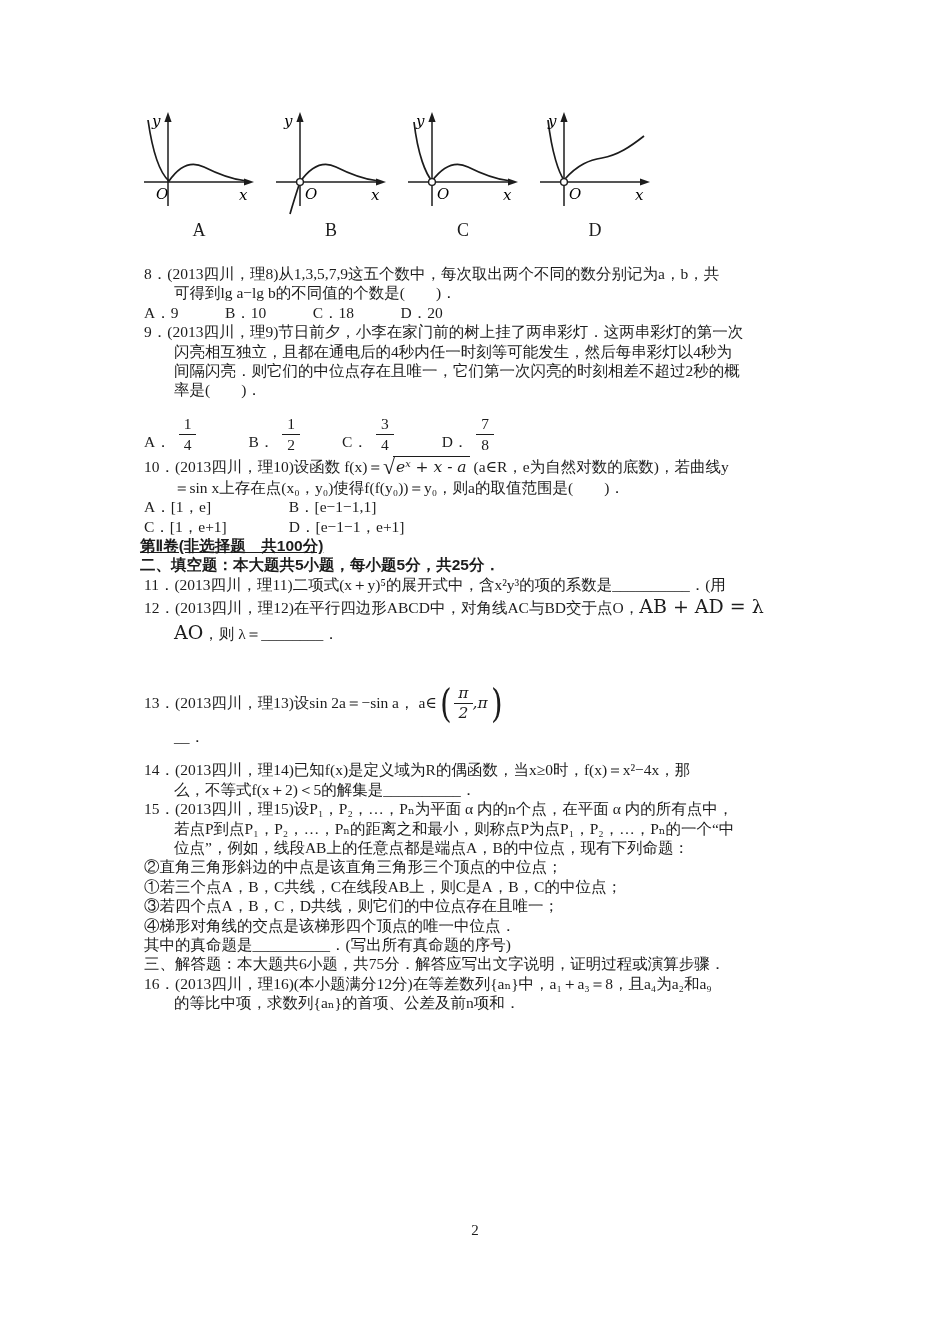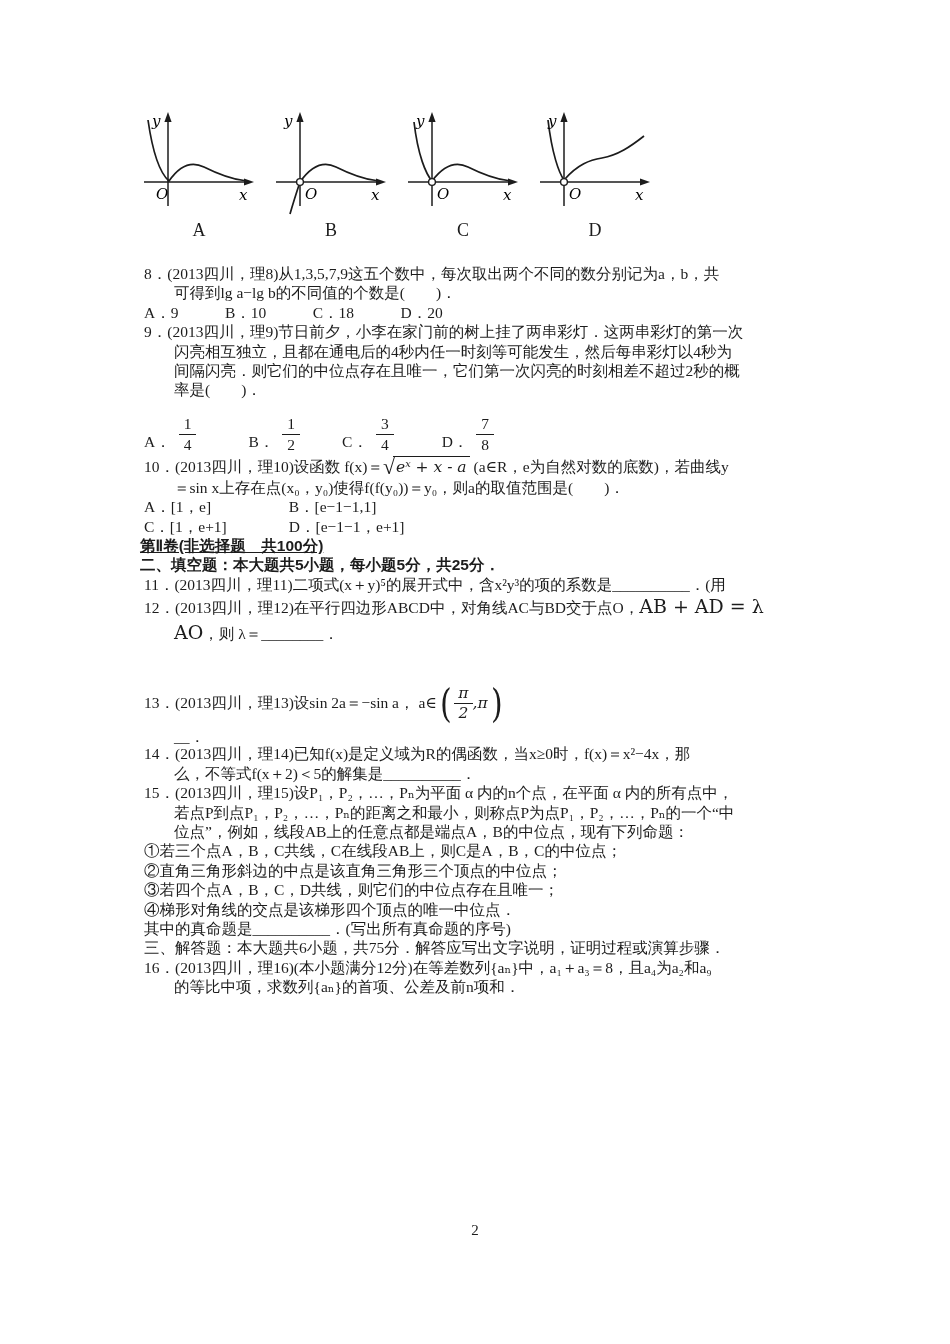--- a/index.html
+++ b/index.html
@@ -46,21 +46,21 @@
   .radicand{border-top:1.3px solid #1c1c1c;padding:1px 3px 0 3px;font-style:italic;font-family:"DejaVu Serif",serif;}
   
   .mathlg{font-family:"DejaVu Serif",serif;font-size:19px;}
   .mathline{line-height:25px;}
   
   .parenline{line-height:54px;height:54px;display:flex;align-items:center;white-space:nowrap;margin-top:30px;}
   .bigparen{font-size:40px;font-weight:100;font-family:"DejaVu Serif",serif;transform:scaleX(.75);display:inline-block;margin:0 1px;}
   .pfrac{display:inline-block;text-align:center;font-size:15.5px;line-height:1.1;font-style:italic;font-family:"DejaVu Serif",serif;}
   .pfrac .num{display:block;border-bottom:1.3px solid #1c1c1c;padding:0 4px 1px 4px;}
   .pfrac .den{display:block;padding-top:1px;}
-  .shortline{line-height:14px;height:14px;margin-bottom:0;}
+  .shortline{line-height:14px;height:14px;margin-bottom:16px;}
   
   .page-num{position:absolute;left:0;right:0;top:1222px;text-align:center;font-size:15px;}
 </style>
 </head>
 <body>
 
 <div class="page">
 
   <div class="graphs">
 
@@ -199,22 +199,22 @@
         <span class="bigparen">)</span>
     </div>
     <div class="line cont shortline">__．</div>
 
     <div class="line">14．(2013四川，理14)已知f(x)是定义域为R的偶函数，当x≥0时，f(x)＝x²−4x，那</div>
     <div class="line cont">么，不等式f(x＋2)＜5的解集是__________．</div>
 
     <div class="line">15．(2013四川，理15)设P₁，P₂，…，Pₙ为平面 α 内的n个点，在平面 α 内的所有点中，</div>
     <div class="line cont">若点P到点P₁，P₂，…，Pₙ的距离之和最小，则称点P为点P₁，P₂，…，Pₙ的一个“中</div>
     <div class="line cont">位点”，例如，线段AB上的任意点都是端点A，B的中位点，现有下列命题：</div>
+    <div class="line">②直角三角形斜边的中点是该直角三角形三个顶点的中位点；</div>
     <div class="line">①若三个点A，B，C共线，C在线段AB上，则C是A，B，C的中位点；</div>
-    <div class="line">②直角三角形斜边的中点是该直角三角形三个顶点的中位点；</div>
     <div class="line">③若四个点A，B，C，D共线，则它们的中位点存在且唯一；</div>
     <div class="line">④梯形对角线的交点是该梯形四个顶点的唯一中位点．</div>
     <div class="line">其中的真命题是__________．(写出所有真命题的序号)</div>
 
     <div class="line">三、解答题：本大题共6小题，共75分．解答应写出文字说明，证明过程或演算步骤．</div>
 
     <div class="line">16．(2013四川，理16)(本小题满分12分)在等差数列{aₙ}中，a₁＋a₃＝8，且a₄为a₂和a₉</div>
     <div class="line cont">的等比中项，求数列{aₙ}的首项、公差及前n项和．</div>
 
   </div>

